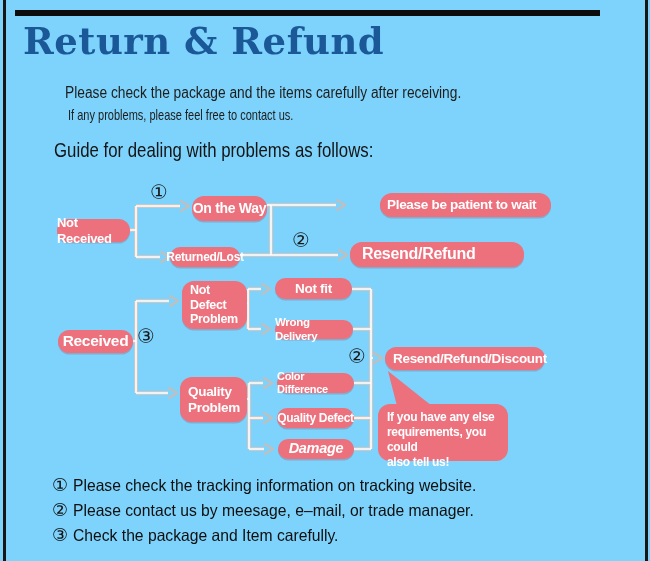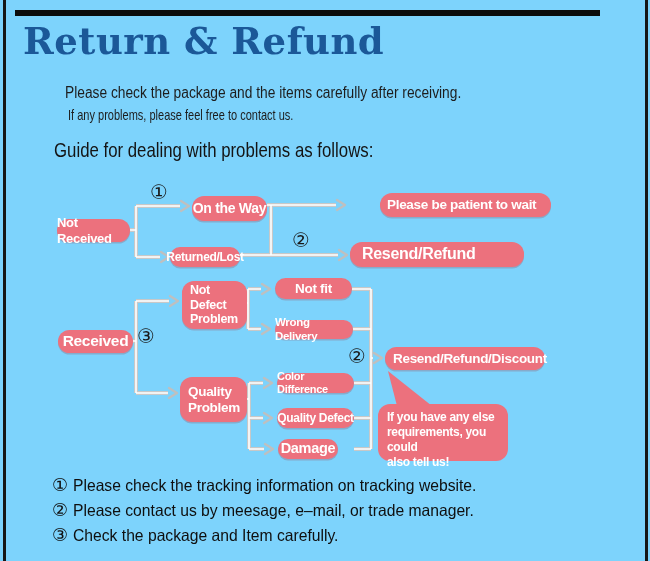--- a/index.html
+++ b/index.html
@@ -101,21 +101,21 @@
   <div class="node" style="left:58px;top:330px;width:75px;height:23px;font-size:15.5px;">Received</div>
   <div class="node left-text pre" style="left:182px;top:281px;width:57px;height:48px;font-size:12.5px;padding-left:8px;">Not
 Defect
 Problem</div>
   <div class="node" style="left:275px;top:278px;width:77px;height:21px;font-size:13.5px;">Not fit</div>
   <div class="node" style="left:275px;top:320px;width:78px;height:19px;font-size:11.5px;">Wrong Delivery</div>
   <div class="node left-text pre" style="left:180px;top:377px;width:59px;height:45px;font-size:13.5px;padding-left:8px;">Quality
 Problem</div>
   <div class="node" style="left:277px;top:373px;width:77px;height:20px;font-size:11px;">Color Difference</div>
   <div class="node" style="left:277px;top:408px;width:77px;height:20px;font-size:12px;">Quality Defect</div>
-  <div class="node" style="left:278px;top:439px;width:60px;height:20px;font-size:14.5px;">Damage</div>
+  <div class="node" style="left:278px;top:439px;width:76px;height:20px;font-size:14.5px;font-style:italic;">Damage</div>
   <div class="node left-text" style="left:385px;top:347px;width:152px;height:23px;font-size:13.5px;padding-left:8px;">Resend/Refund/Discount</div>
 
   <div class="bubble-tail"></div>
   <div class="bubble">If you have any else
 requirements, you could
 also tell us!</div>
 
   <div class="marker" style="left:150px;top:180px;">①</div>
   <div class="marker" style="left:292px;top:228px;">②</div>
   <div class="marker" style="left:137px;top:324px;">③</div>

